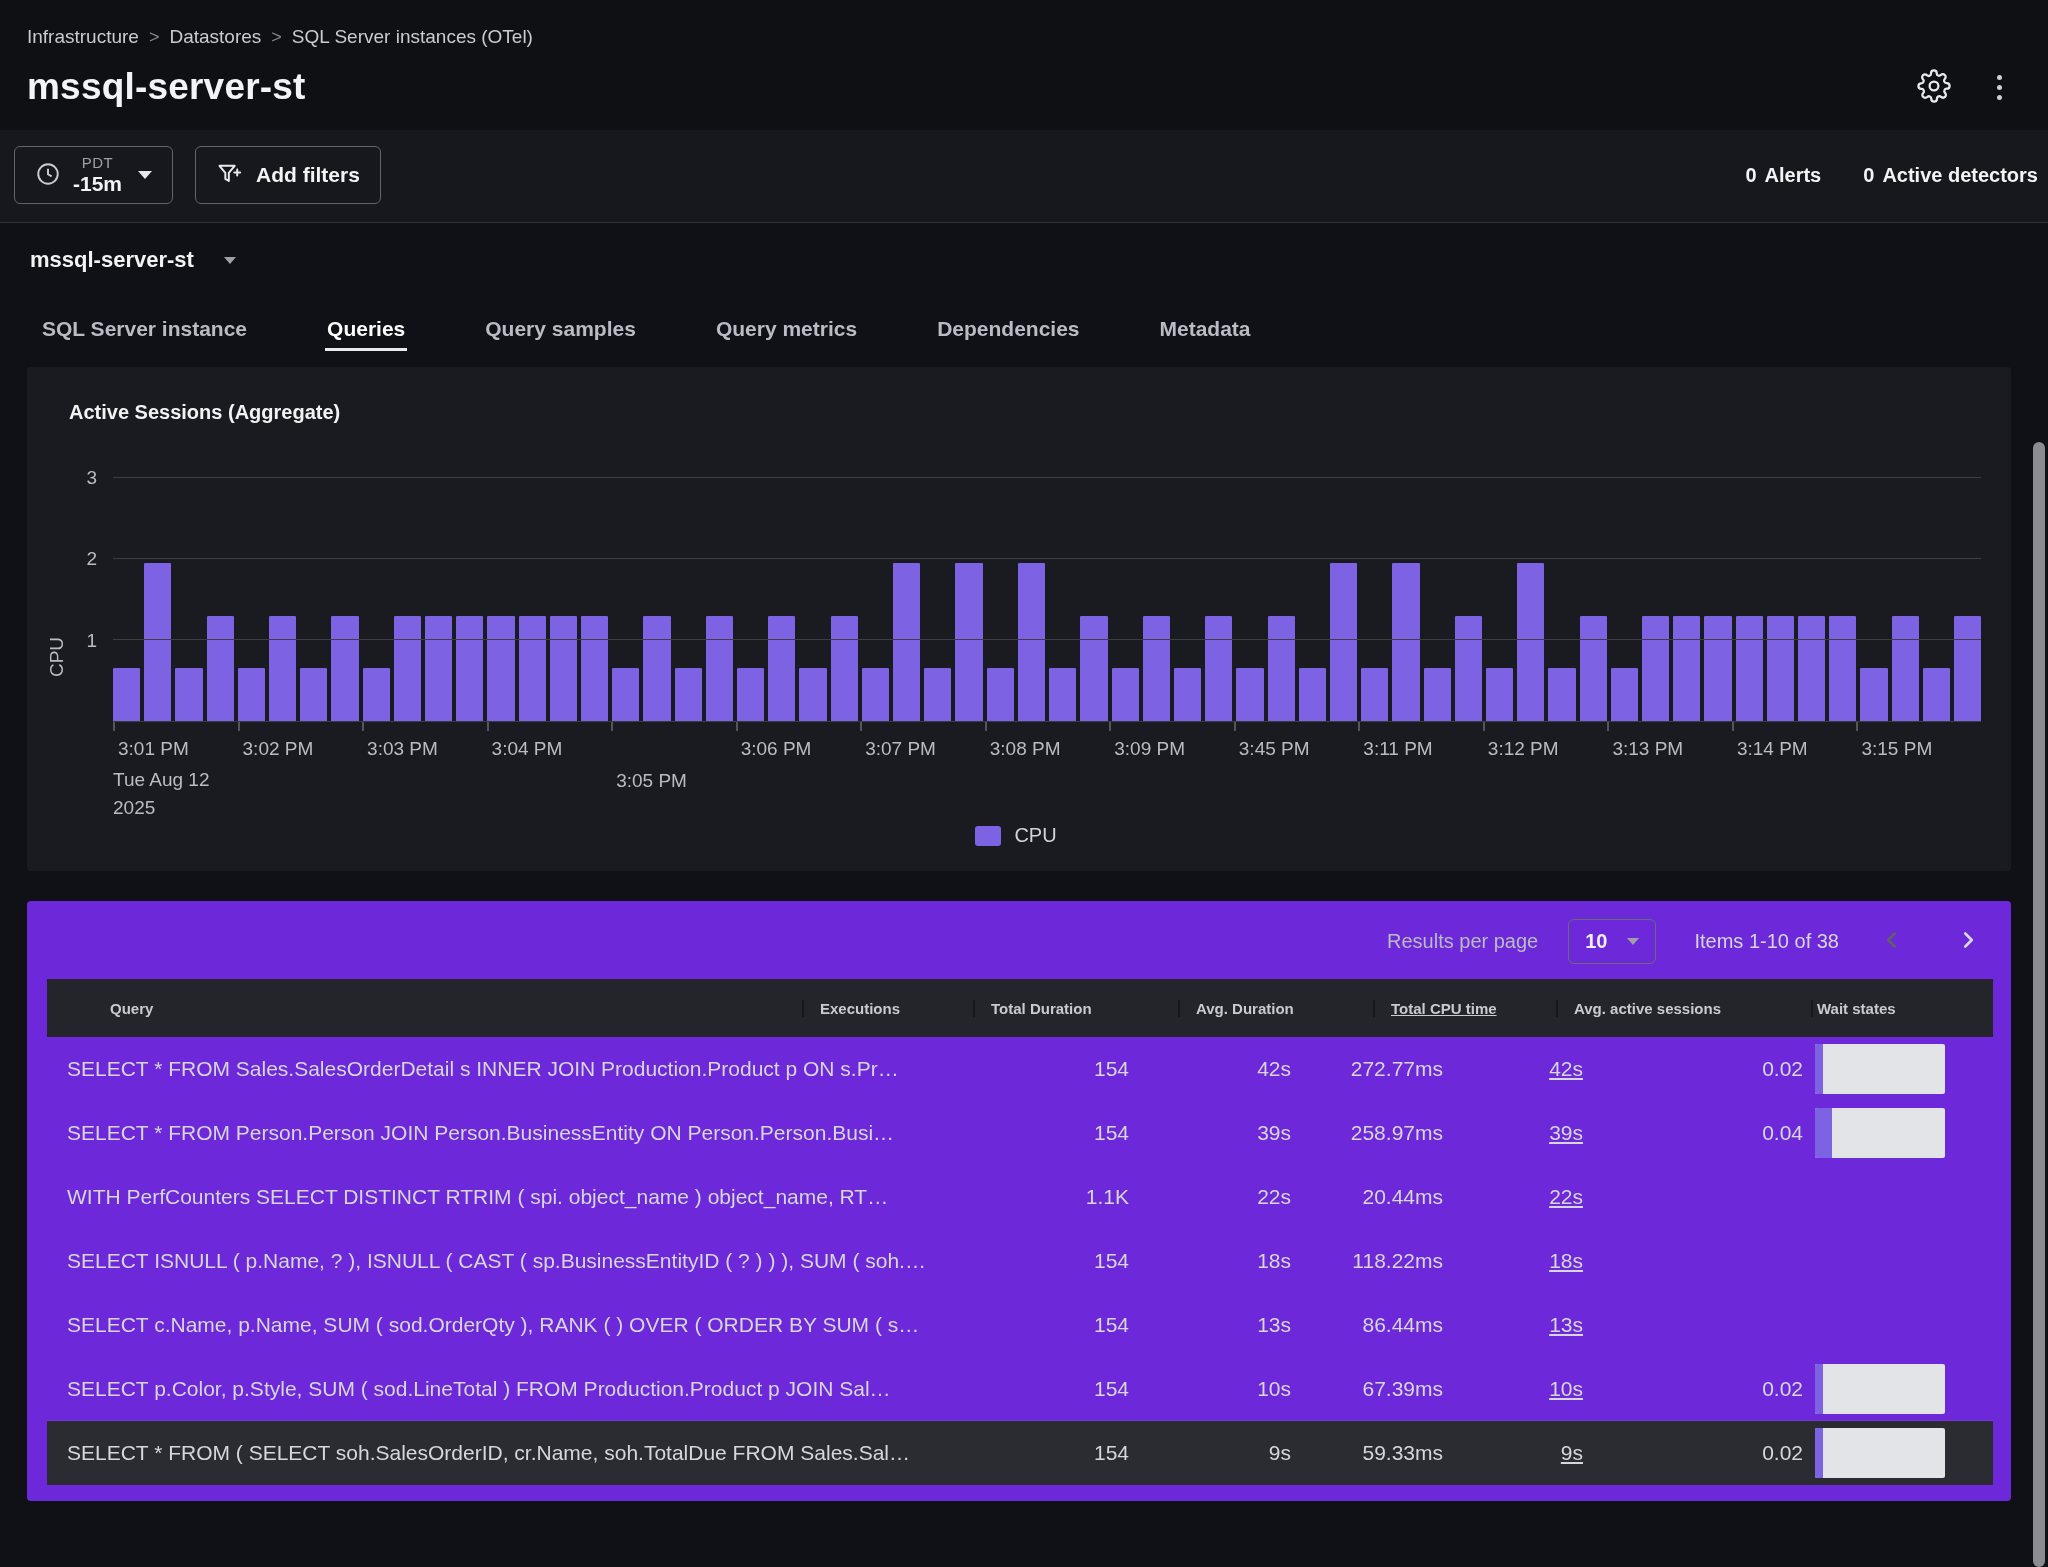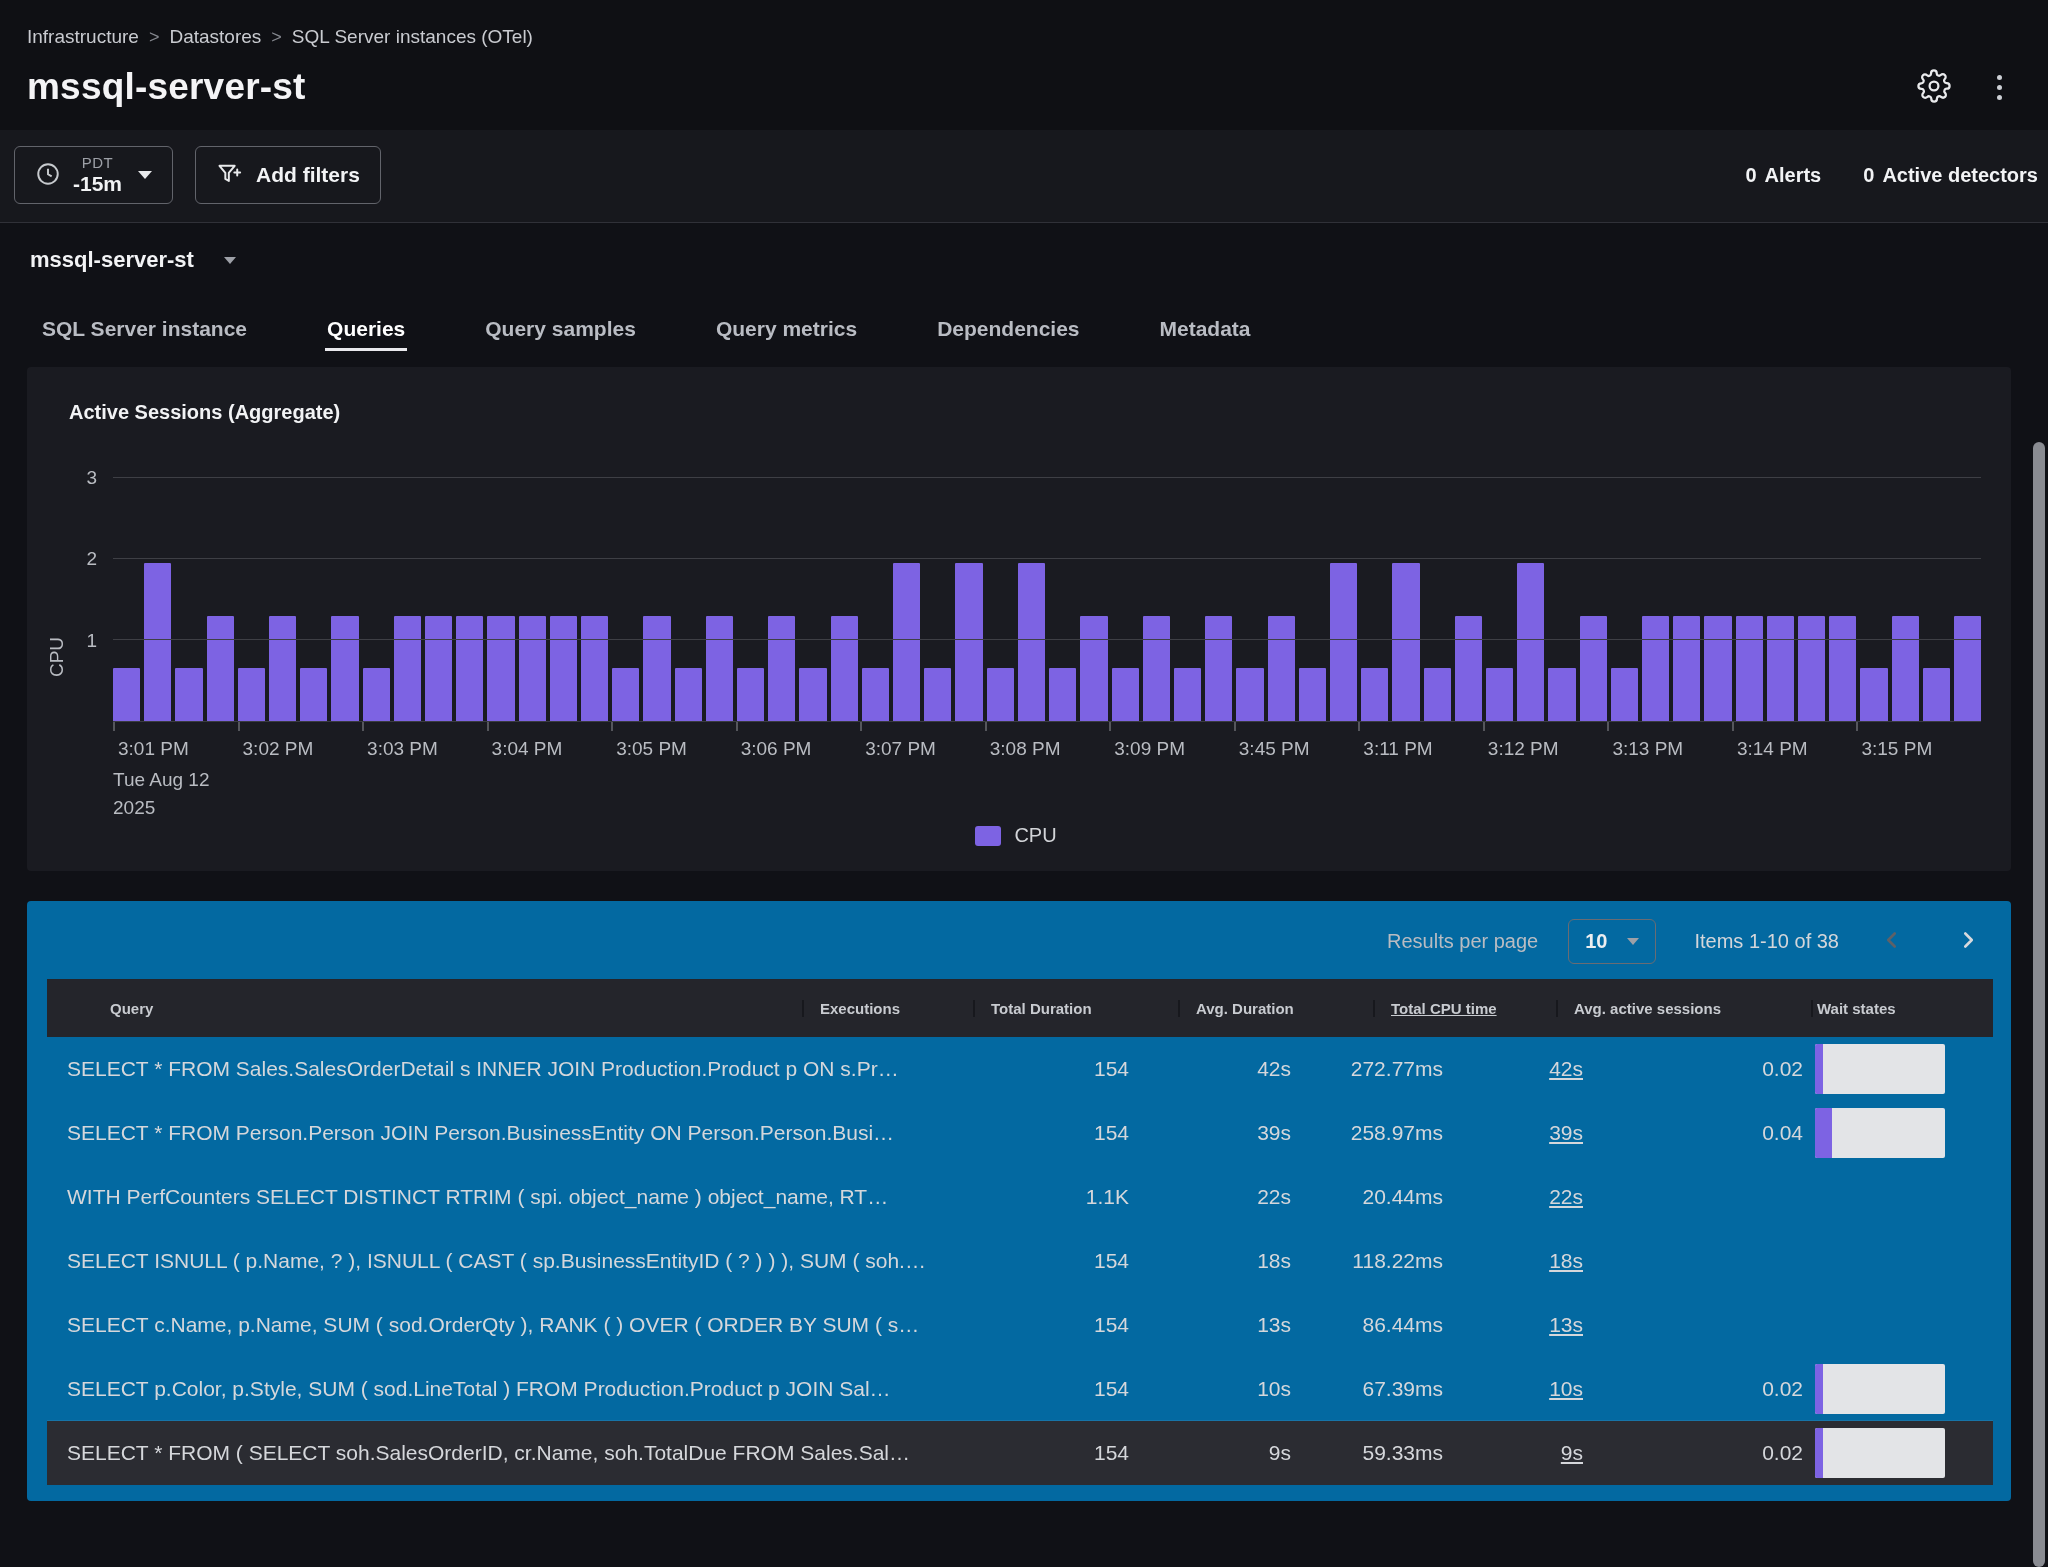--- a/index.html
+++ b/index.html
@@ -62,21 +62,21 @@
   .bar { flex:1; border-radius:1px 1px 0 0; }
   .x-axis { position:relative; height:100px; }
   .xtick { position:absolute; top:0; width:2px; height:9px; background:#55565c; }
   .xlab { position:absolute; top:16px; padding-left:5px; font-size:19px; color:#b9bcc2; white-space:nowrap; }
   .x-date { position:absolute; left:0; top:44px; font-size:19px; color:#b9bcc2; line-height:1.45; }
   .legend { display:flex; align-items:center; justify-content:center; gap:13px; margin-top:2px; }
   .legend-swatch { width:26px; height:20px; border-radius:3px; }
   .legend-label { font-size:20px; color:#d2d4d8; }
 
   
-  .table-card { margin-top:30px; background:#0369a1; border-radius:4px; height:600px; overflow:hidden; }
+  .table-card { margin-top:30px; background:#6d28d9; border-radius:4px; height:600px; overflow:hidden; }
   .pagination { display:flex; align-items:center; justify-content:flex-end; gap:30px; padding:16px 20px 14px 0; height:78px; }
   .pp-label { font-size:20px; color:#b9bcc2; }
   .page-size { display:flex; align-items:center; gap:16px; border:1px solid #6a6c73; border-radius:6px;
                background:transparent; padding:10px 16px; cursor:pointer; }
   .page-size .val { font-size:20px; color:#eceef0; font-weight:600; }
   .items-label { font-size:20px; color:#d4d6da; margin-left:8px; }
   .chev { background:none; border:none; cursor:pointer; padding:4px 10px; }
 
   .table { width:100%; }
   .thead { display:flex; background:#24252b; height:58px; align-items:center; margin:0 18px 0 20px; }
@@ -266,21 +266,21 @@
             </div>
           <div class="xtick" style="left: 0%;"></div>
               <div class="xlab" style="left: 0%;">3:01 PM</div>
               <div class="xtick" style="left: 6.66667%;"></div>
               <div class="xlab" style="left: 6.66667%;">3:02 PM</div>
               <div class="xtick" style="left: 13.3333%;"></div>
               <div class="xlab" style="left: 13.3333%;">3:03 PM</div>
               <div class="xtick" style="left: 20%;"></div>
               <div class="xlab" style="left: 20%;">3:04 PM</div>
               <div class="xtick" style="left: 26.6667%;"></div>
-              <div class="xlab" style="left: 26.6667%;">3:05 PM</div>
+              <div class="xlab" style="left: 26.6667%; margin-top: 32px;">3:05 PM</div>
               <div class="xtick" style="left: 33.3333%;"></div>
               <div class="xlab" style="left: 33.3333%;">3:06 PM</div>
               <div class="xtick" style="left: 40%;"></div>
               <div class="xlab" style="left: 40%;">3:07 PM</div>
               <div class="xtick" style="left: 46.6667%;"></div>
               <div class="xlab" style="left: 46.6667%;">3:08 PM</div>
               <div class="xtick" style="left: 53.3333%;"></div>
               <div class="xlab" style="left: 53.3333%;">3:09 PM</div>
               <div class="xtick" style="left: 60%;"></div>
               <div class="xlab" style="left: 60%;">3:45 PM</div>

